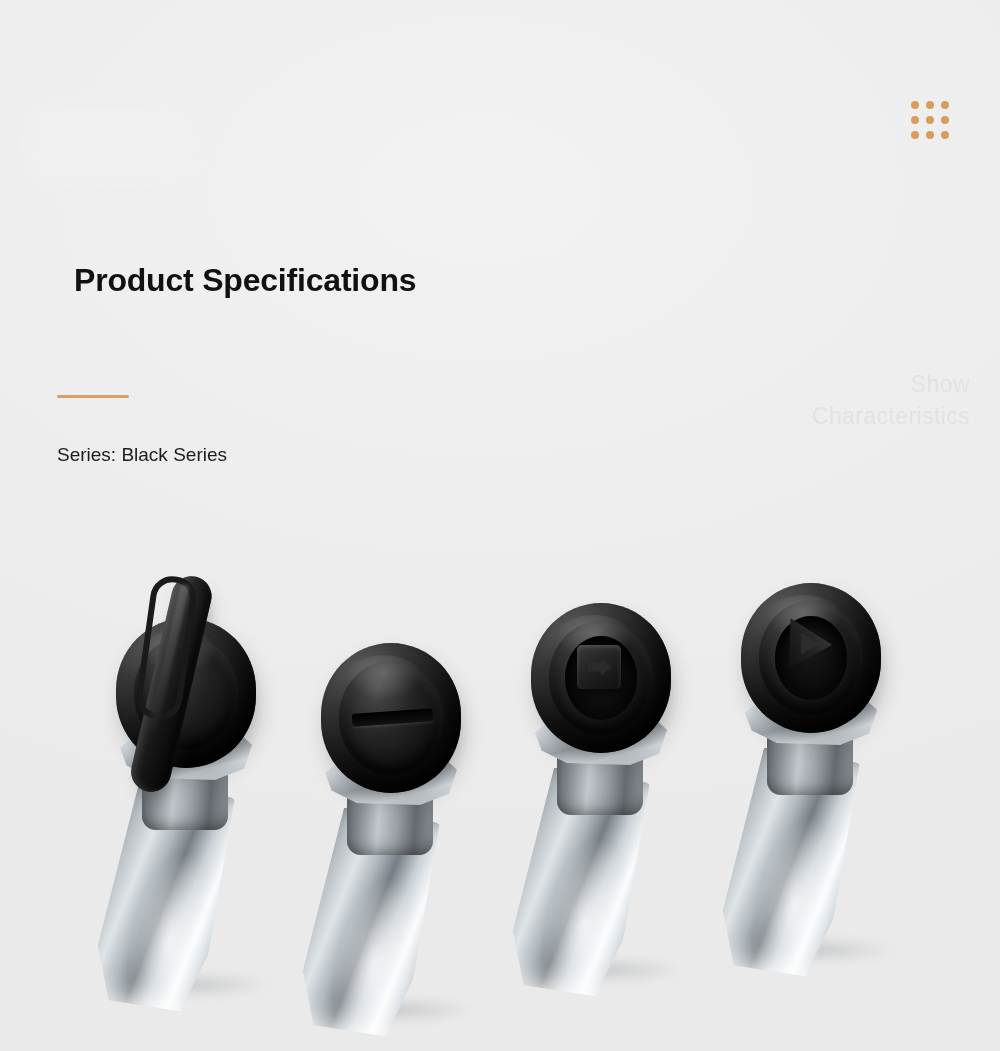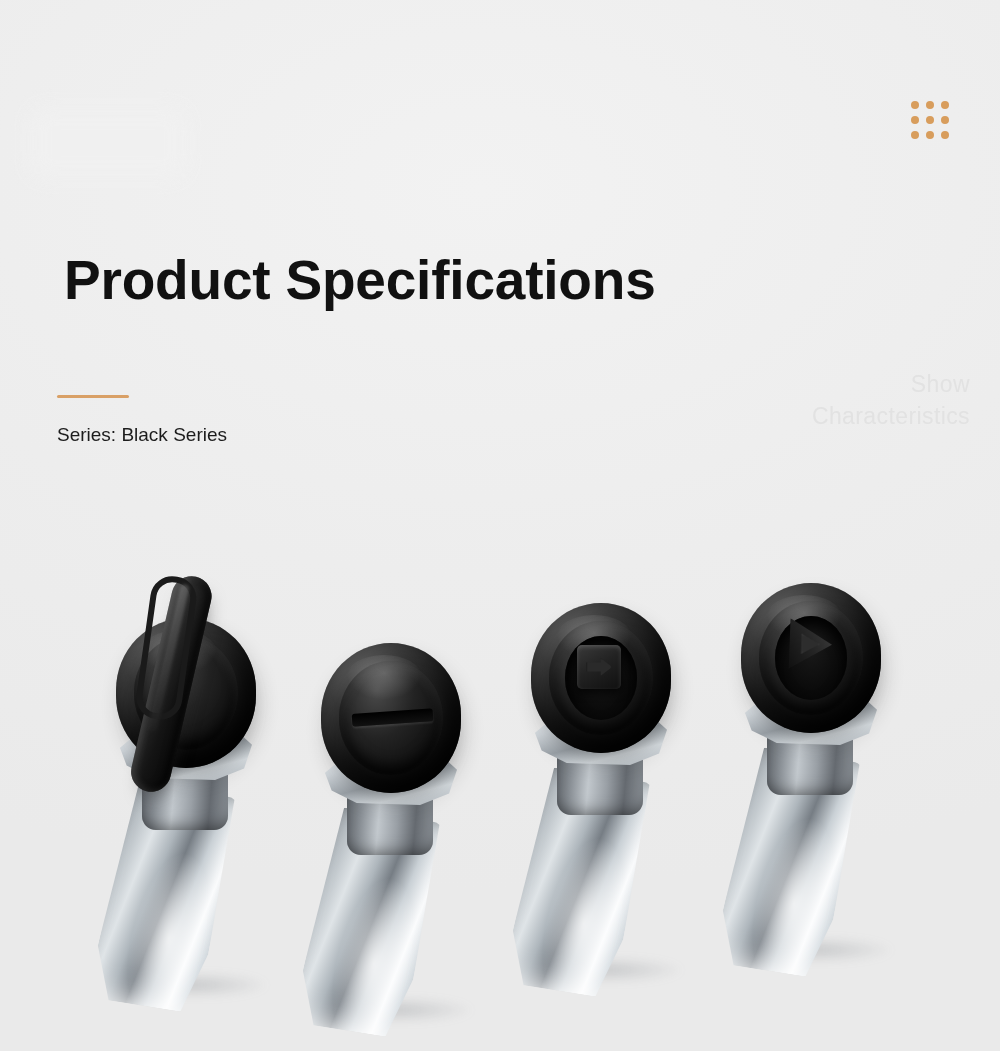--- a/index.html
+++ b/index.html
@@ -52,24 +52,24 @@
     display: block;
     width: 8px;
     height: 8px;
     border-radius: 50%;
     background: #d89d5c;
   }
 
   
   .page-title {
     position: absolute;
-    left: 64px;
+    left: 74px;
     top: 249px;
     margin: 0;
-    font-size: 55px;
+    font-size: 32px;
     line-height: 62px;
     font-weight: 700;
     letter-spacing: -0.2px;
     color: #111111;
     white-space: nowrap;
   }
 
   
   .accent-rule {
     position: absolute;
@@ -92,21 +92,21 @@
     line-height: 32px;
     color: #e2e2e2;
     letter-spacing: .4px;
     user-select: none;
   }
 
   
   .spec-body {
     position: absolute;
     left: 57px;
-    top: 422px;
+    top: 442px;
     width: 760px;
     font-size: 19px;
     line-height: 26px;
     color: #1c1c1c;
   }
   .spec-body .series-line { display: block; }
   .spec-body .desc-line  { display: block; }
 
   
   .product-stage {

